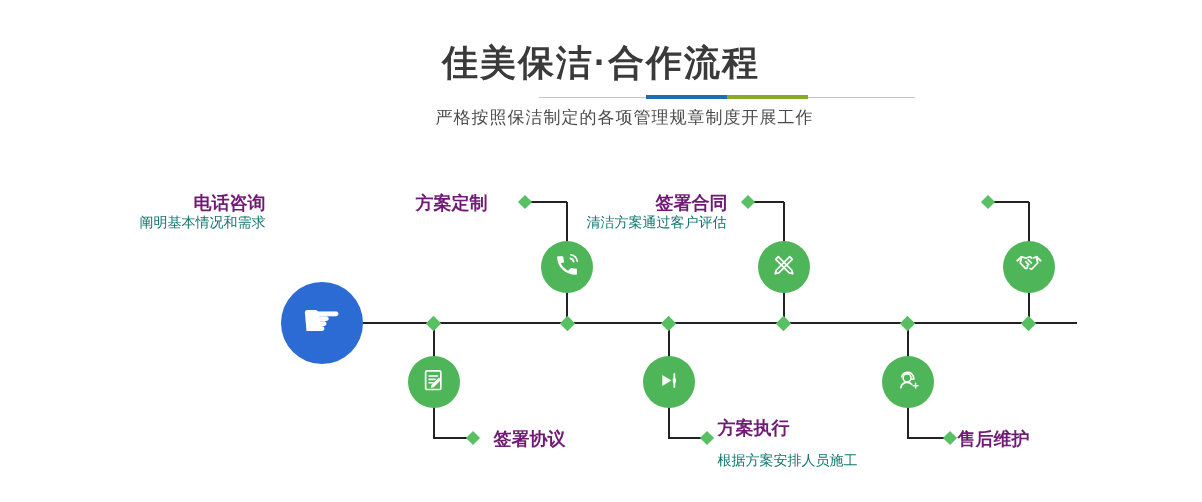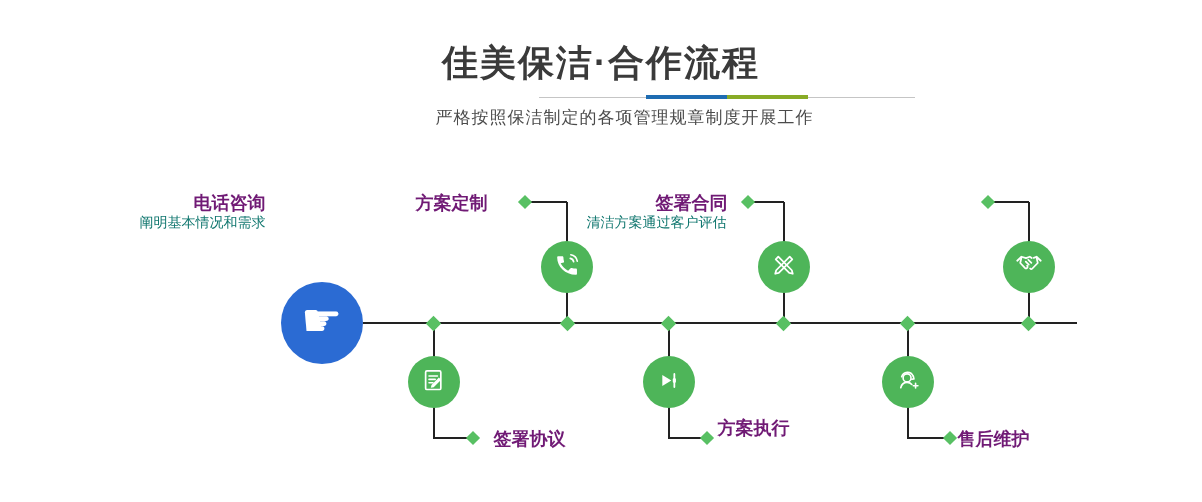--- a/index.html
+++ b/index.html
@@ -165,16 +165,17 @@
   <div class="step-desc" style="right:811px;top:214px;">阐明基本情况和需求</div>
 
   <div class="step-title" style="right:589px;top:191px;">方案定制</div>
 
   <div class="step-title" style="right:349px;top:191px;">签署合同</div>
   <div class="step-desc" style="right:350px;top:214px;">清洁方案通过客户评估</div>
 
   <div class="step-title" style="left:368px;top:427px;">签署协议</div>
 
   <div class="step-title" style="left:592px;top:416px;">方案执行</div>
+  <div class="step-desc" style="left:592px;top:452px;">根据方案安排人员施工</div>
 
   <div class="step-title" style="left:832px;top:427px;">售后维护</div>
 
 </div>
 
 </body></html>

